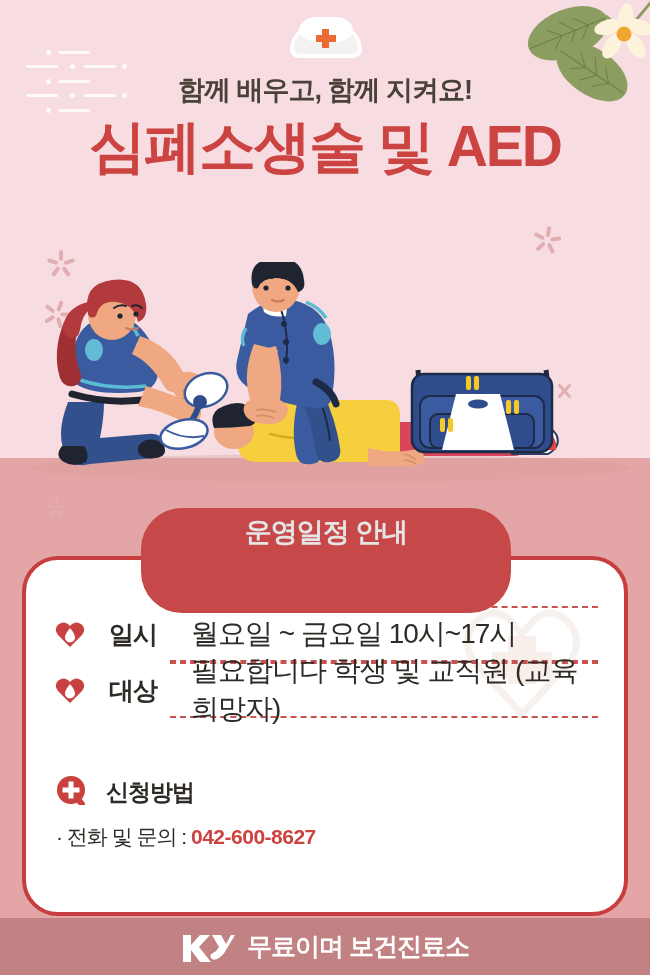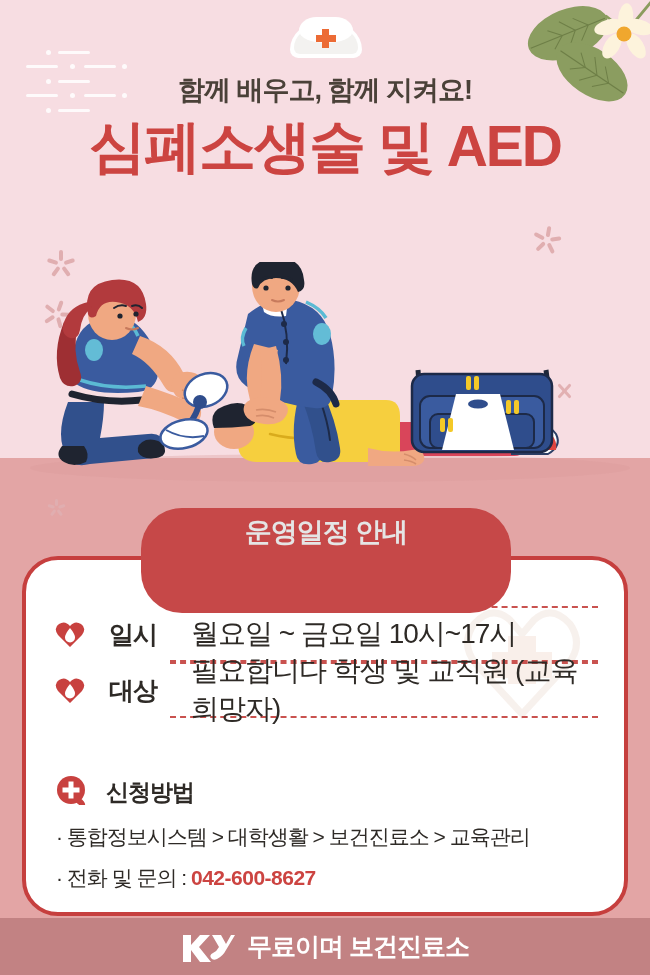--- a/index.html
+++ b/index.html
@@ -549,21 +549,20 @@
         <span>
           <svg width="30" height="30" viewBox="0 0 30 30">
             <path d="M15 1 a14 14 0 1 1 -14 14 A14 14 0 0 1 15 1 Z" fill="#c8413f"></path>
             <path d="M24 23 q6 4 5 8 q-5 1 -9 -4 z" fill="#c8413f"></path>
             <rect x="12.5" y="6.5" width="5" height="17" fill="#ffffff"></rect>
             <rect x="6.5" y="12.5" width="17" height="5" fill="#ffffff"></rect>
           </svg>
         </span>
         <span class="apply-head-label">신청방법</span>
       </div>
-      <div class="apply-line">· 통합정보시스템 &gt; 대학생활 &gt; 보건진료소 &gt; 교육관리</div>
       <div class="apply-line">
         <span>· 전화 및 문의 : </span><span class="phone">042-600-8627</span>
       </div>
     </div>
   </div>
 
   <div class="card-banner">
     <div class="banner-title">운영일정 안내</div>
   </div>
 

